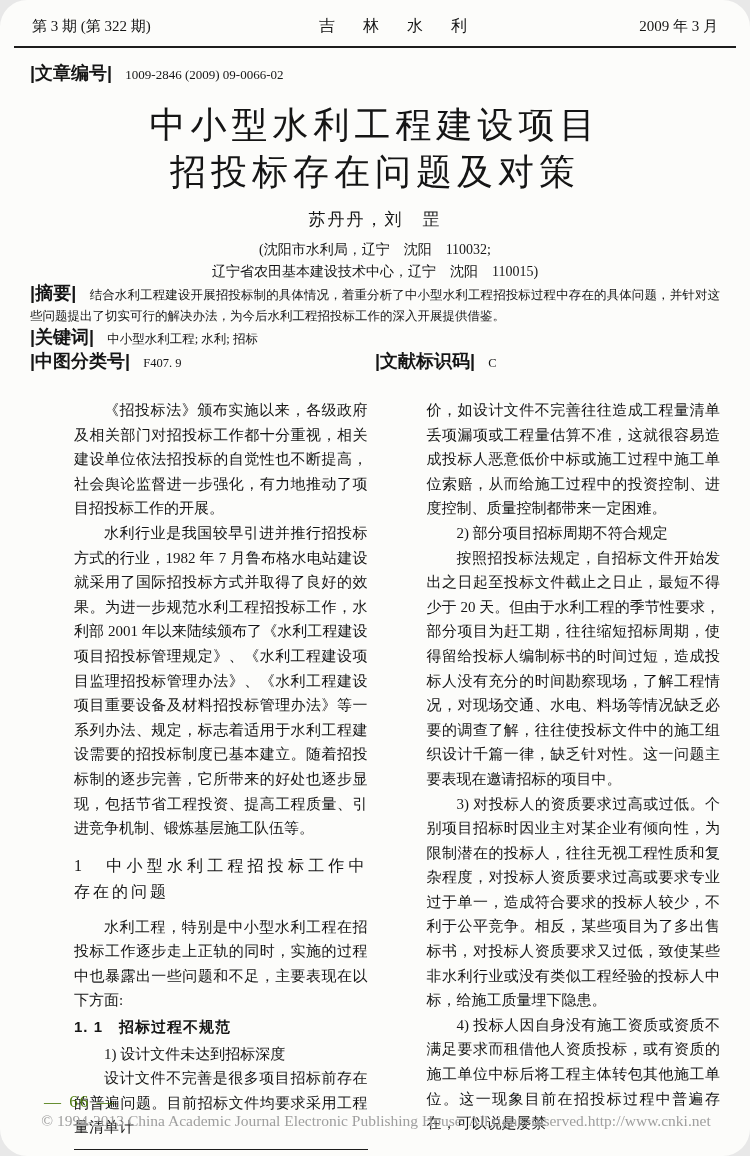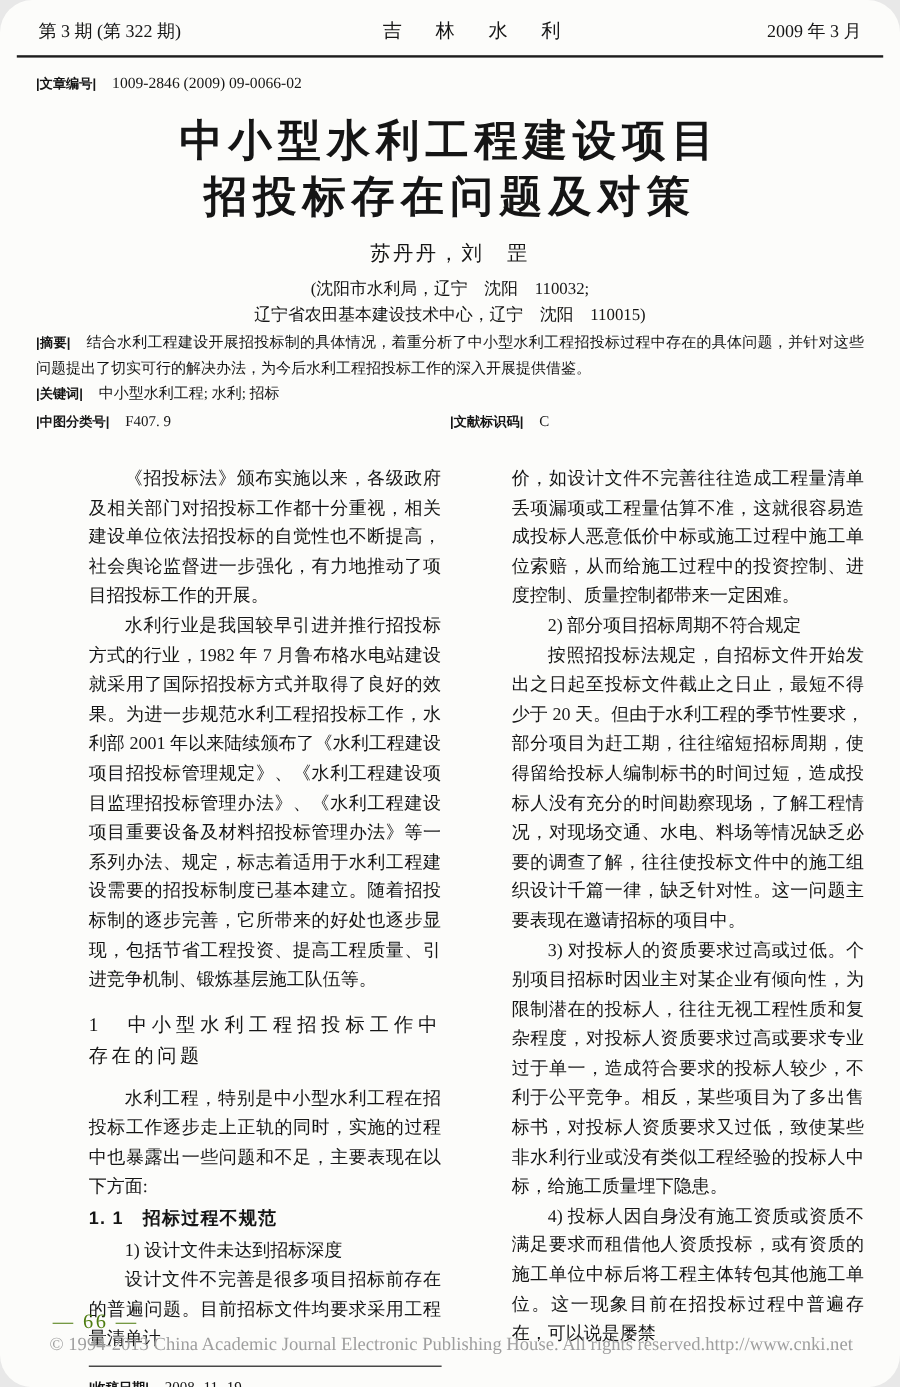--- a/index.html
+++ b/index.html
@@ -19,26 +19,26 @@
   .jheader{
     display:flex;justify-content:space-between;align-items:baseline;
     margin:0 -16px;
     padding:16px 18px 9px 18px;
     border-bottom:2.5px solid #1d1d1d;
     font-size:15px;
   }
   .jname{letter-spacing:4px;word-spacing:16px;font-size:16px;}
   
   .artno{margin-top:13px;font-size:13px;}
-  .blabel{font-family:"Liberation Sans","DejaVu Sans",sans-serif;font-weight:700;font-size:11px;}
+  .blabel{font-family:"Liberation Sans","DejaVu Sans",sans-serif;font-weight:700;font-size:18px;}
   
   .title{
     margin-top:16px;text-align:center;
     font-family:"Liberation Sans","DejaVu Sans",sans-serif;
-    font-weight:700;font-size:36px;line-height:47px;letter-spacing:5px;
+    font-weight:400;font-size:36px;line-height:47px;letter-spacing:5px;
   }
   .authors{margin-top:13px;text-align:center;font-size:17px;letter-spacing:2px;}
   .affil{margin-top:8px;text-align:center;font-size:14px;line-height:22px;}
   
   .absblock{margin-top:0;font-size:12.5px;line-height:21px;text-align:justify;}
   .absblock .row{margin:0;}
   .clc-row{display:flex;margin-top:1px;}
   .clc-col{flex:0 0 50%;}
   .val{padding-left:10px;}
   

